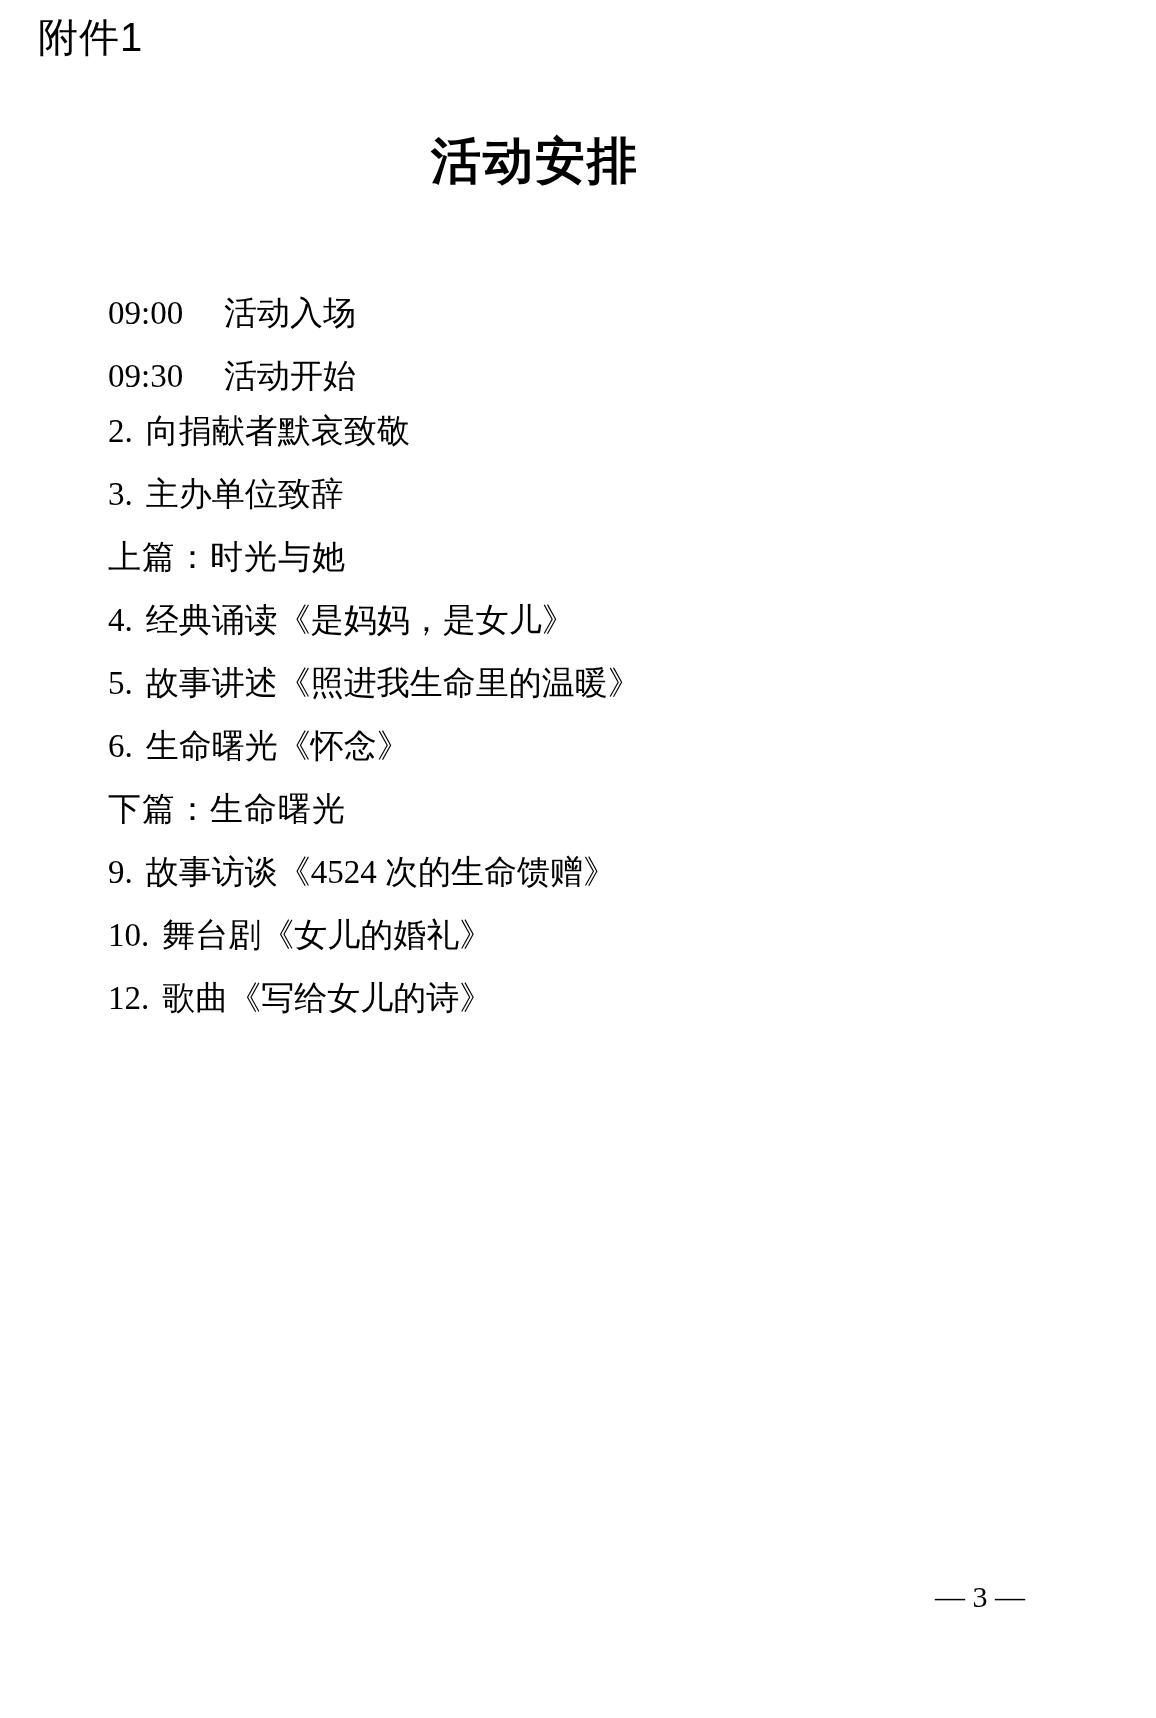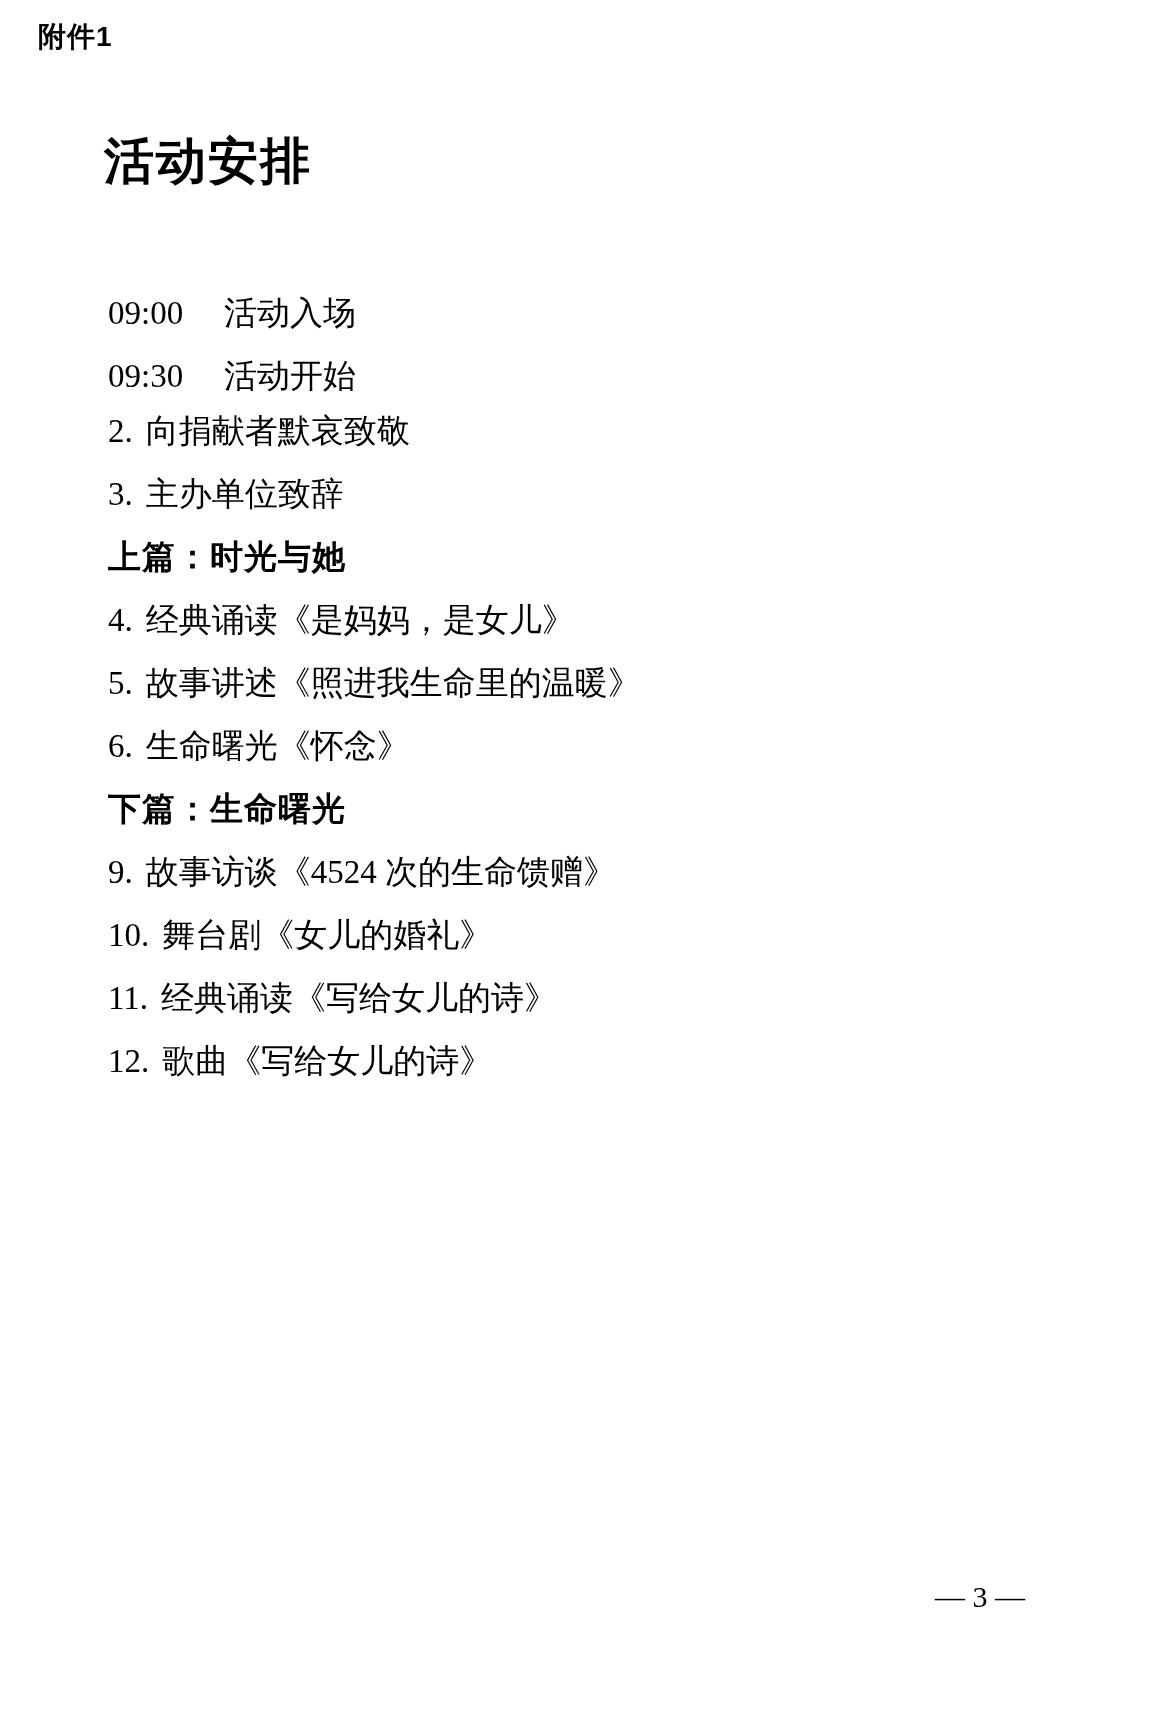--- a/index.html
+++ b/index.html
@@ -14,32 +14,32 @@
     background: #ffffff;
     color: #000000;
     font-family: "Liberation Serif", serif;
     overflow: hidden;
   }
   .attachment {
     position: absolute;
     left: 38px;
     top: 18px;
     font-family: "Liberation Sans", sans-serif;
-    font-weight: bold;
-    font-size: 28px;
+    font-weight: normal;
+    font-size: 40px;
     line-height: 38px;
     letter-spacing: 1px;
   }
   .title {
     position: absolute;
     left: 104px;
     top: 132px;
     width: 862px;
     margin: 0;
-    text-align: left;
+    text-align: center;
     font-family: "Liberation Serif", serif;
     font-weight: bold;
     font-size: 50px;
     line-height: 58px;
     letter-spacing: 2px;
   }
   .schedule {
     position: absolute;
     left: 108px;
     top: 287px;
@@ -55,21 +55,21 @@
     display: inline-block;
     width: 116px;
     margin-top: 8px;
   }
   .row .num {
     display: inline-block;
     margin-right: 13px;
   }
   .row.section {
     font-family: "Liberation Sans", sans-serif;
-    font-weight: bold;
+    font-weight: normal;
     letter-spacing: 1px;
   }
   .pagenum {
     position: absolute;
     left: 905px;
     top: 1580px;
     width: 150px;
     text-align: center;
     font-size: 30px;
     line-height: 34px;
@@ -89,18 +89,17 @@
       <div class="row time"><span class="time">09:30</span><span>活动开始</span></div>
       <div class="row item"><span class="num">2.</span><span>向捐献者默哀致敬</span></div>
       <div class="row item"><span class="num">3.</span><span>主办单位致辞</span></div>
       <div class="row section">上篇：时光与她</div>
       <div class="row item"><span class="num">4.</span><span>经典诵读《是妈妈，是女儿》</span></div>
       <div class="row item"><span class="num">5.</span><span>故事讲述《照进我生命里的温暖》</span></div>
       <div class="row item"><span class="num">6.</span><span>生命曙光《怀念》</span></div>
       <div class="row section">下篇：生命曙光</div>
       <div class="row item"><span class="num">9.</span><span>故事访谈《4524 次的生命馈赠》</span></div>
       <div class="row item"><span class="num">10.</span><span>舞台剧《女儿的婚礼》</span></div>
-      <div class="row item"><span class="num">11.</span><span>经典诵读《写给女儿的诗》</span></div>
       <div class="row item"><span class="num">12.</span><span>歌曲《写给女儿的诗》</span></div>
     </div>
 
   <div class="pagenum">— 3 —</div>
 </div>
 
 </body></html>

